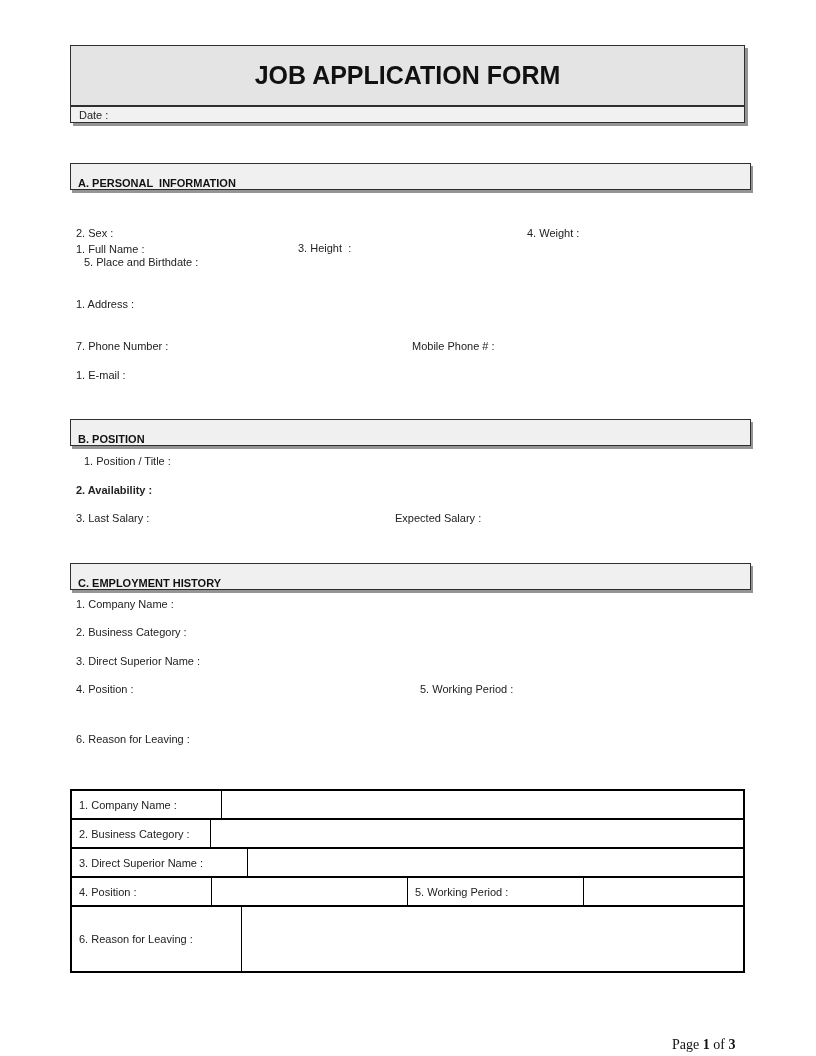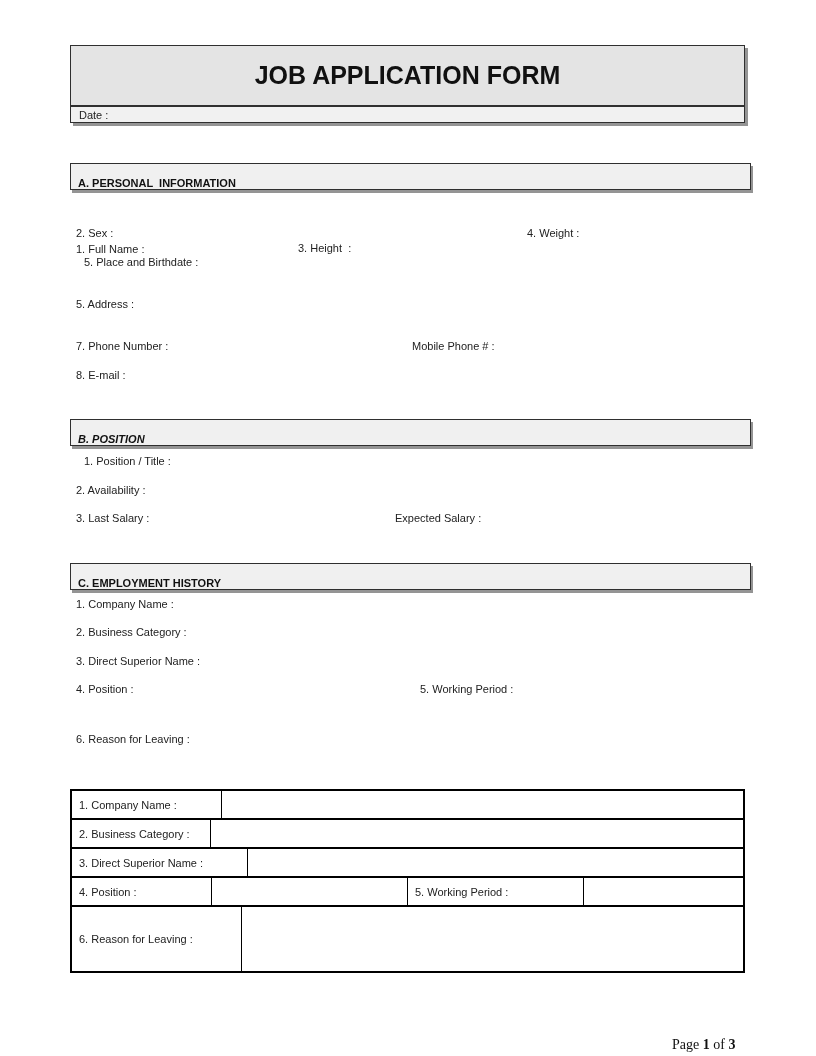--- a/index.html
+++ b/index.html
@@ -75,30 +75,30 @@
   </div>
 
   <div class="section-bar" style="top:163px;">
     <span>A. PERSONAL  INFORMATION</span>
   </div>
   <div class="lbl" style="left:76px; top:198px;margin-top:45px;">1. Full Name :</div>
   <div class="lbl" style="left:76px; top:227px;">2. Sex :</div>
   <div class="lbl" style="left:298px; top:242px;">3. Height  :</div>
   <div class="lbl" style="left:527px; top:227px;">4. Weight :</div>
   <div class="lbl" style="left:84px; top:256px;">5. Place and Birthdate :</div>
-  <div class="lbl" style="left:76px; top:298px;">5. Address :</div>
+  <div class="lbl" style="left:76px; top:298px;">1. Address :</div>
   <div class="lbl" style="left:76px; top:340px;">7. Phone Number :</div>
   <div class="lbl" style="left:412px; top:340px;text-align:right;">Mobile Phone # :</div>
-  <div class="lbl" style="left:76px; top:369px;">8. E-mail :</div>
+  <div class="lbl" style="left:76px; top:369px;">1. E-mail :</div>
 
-  <div class="section-bar" style="top:419px;font-style:italic;">
+  <div class="section-bar" style="top:419px;">
     <span>B. POSITION</span>
   </div>
   <div class="lbl" style="left:76px; top:455px;margin-left:8px;">1. Position / Title :</div>
-  <div class="lbl" style="left:76px; top:484px;">2. Availability :</div>
+  <div class="lbl" style="left:76px; top:484px;font-weight:bold;">2. Availability :</div>
   <div class="lbl" style="left:76px; top:512px;">3. Last Salary :</div>
   <div class="lbl" style="left:395px; top:512px;">Expected Salary :</div>
 
   <div class="section-bar" style="top:563px;">
     <span>C. EMPLOYMENT HISTORY</span>
   </div>
   <div class="lbl" style="left:76px; top:598px;">1. Company Name :</div>
   <div class="lbl" style="left:76px; top:626px;">2. Business Category :</div>
   <div class="lbl" style="left:76px; top:655px;">3. Direct Superior Name :</div>
   <div class="lbl" style="left:76px; top:683px;">4. Position :</div>

